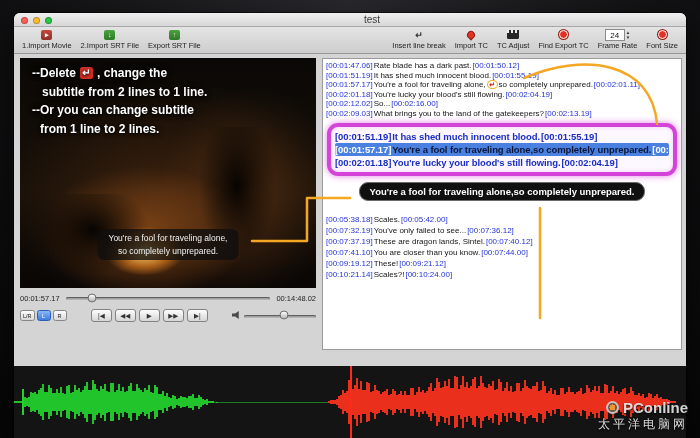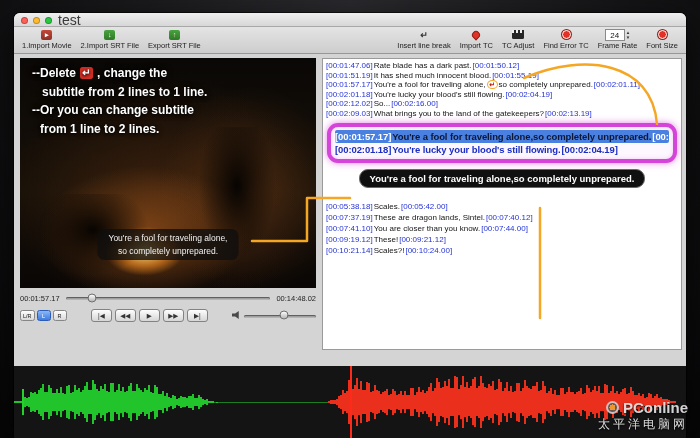--- a/index.html
+++ b/index.html
@@ -12,21 +12,21 @@
   .window { position:absolute; left:14px; top:13px; width:672px; height:425px;
     background:#d4d4d4; border-radius:6px 6px 0 0;
     box-shadow:0 12px 34px rgba(0,0,0,.75), 0 0 0 1px rgba(0,0,0,.55);
     display:flex; flex-direction:column; }
   .titlebar { height:14px; flex:0 0 14px; position:relative;
     background:linear-gradient(#efefef,#d7d7d7); border-bottom:1px solid #a8a8a8;
     border-radius:6px 6px 0 0; }
   .lights { position:absolute; left:7px; top:4px; display:flex; gap:5px; }
   .light { width:7px; height:7px; border-radius:50%; border:1px solid rgba(0,0,0,.25); }
   .light.r { background:#ff5f57; } .light.y { background:#febc2e; } .light.g { background:#28c840; }
-  .win-title { font-size:14px; line-height:14px; color:#3a3a3a;margin-left:44px; }
+  .win-title { text-align:center; font-size:10px; line-height:14px; color:#3a3a3a;margin-left:44px; }
 
   
   .toolbar { flex:0 0 27px; display:flex; align-items:center; gap:9px; padding:1px 8px 2px;
     background:linear-gradient(#e4e4e4,#cdcdcd); border-bottom:1px solid #979797; }
   .tb-item { display:flex; flex-direction:column; align-items:center; gap:1px; cursor:default; }
   .tb-label { font-size:7.5px; color:#1d1d1d; white-space:nowrap; }
   .tb-ic { height:11px; display:flex; align-items:center; justify-content:center; }
   .ic-box { width:11px; height:10px; border-radius:2px; color:#fff; font-size:7px;
     line-height:10px; text-align:center; font-weight:bold; }
   .ic-movie { background:linear-gradient(#c3473a,#8e3027); }
@@ -188,21 +188,21 @@
       <div class="tb-item">
         <span class="tb-ic">
             <span class="ic-clapper"></span>
           </span>
         <span class="tb-label">TC Adjust</span>
       </div>
       <div class="tb-item">
         <span class="tb-ic">
             <span class="ic-reddot"></span>
           </span>
-        <span class="tb-label">Find Error TC</span>
+        <span class="tb-label">Find Export TC</span>
       </div>
       <div class="tb-item">
         <span class="tb-ic stepper">
           <span class="step-box">24</span>
           <span class="step-arrows">
               <span>▲</span>
               <span>▼</span>
             </span>
         </span>
         <span class="tb-label">Frame Rate</span>
@@ -270,29 +270,31 @@
             <div class="srow"><span class="tc">[00:01:47.06]</span><span class="stext">Rate blade has a dark past.</span><span class="tc">[00:01:50.12]</span></div>
             <div class="srow"><span class="tc">[00:01:51.19]</span><span class="stext">It has shed much innocent blood.</span><span class="tc">[00:01:55.19]</span></div>
             <div class="srow"><span class="tc">[00:01:57.17]</span><span class="stext">You're a fool for traveling alone,<span class="crlf">↵</span>so completely unprepared.</span><span class="tc">[00:02:01.11]</span></div>
             <div class="srow"><span class="tc">[00:02:01.18]</span><span class="stext">You're lucky your blood's still flowing.</span><span class="tc">[00:02:04.19]</span></div>
             <div class="srow"><span class="tc">[00:02:12.02]</span><span class="stext">So...</span><span class="tc">[00:02:16.00]</span></div>
             <div class="srow"><span class="tc">[00:02:09.03]</span><span class="stext">What brings you to the land of the gatekeepers?</span><span class="tc">[00:02:13.19]</span></div>
           </div>
 
         <div class="hl-panel">
           <div id="highlight-rows">
+              <div class="hrow"><span class="tc">[00:01:51.19]</span><span class="stext">It has shed much innocent blood.</span><span class="tc">[00:01:55.19]</span></div>
               <div class="hrow sel"><span class="tc">[00:01:57.17]</span><span class="stext">You're a fool for traveling alone,so completely unprepared.</span><span class="tc">[00:02:01.11]</span></div>
               <div class="hrow"><span class="tc">[00:02:01.18]</span><span class="stext">You're lucky your blood's still flowing.</span><span class="tc">[00:02:04.19]</span></div>
             </div>
         </div>
 
         <div class="blk-tooltip">You're a fool for traveling alone,so completely unprepared.</div>
 
         <div id="list-bottom" class="list-bottom">
             <div class="srow"><span class="tc">[00:05:38.18]</span><span class="stext">Scales.</span><span class="tc">[00:05:42.00]</span></div>
+            <div class="srow"><span class="tc">[00:07:32.19]</span><span class="stext">You've only failed to see...</span><span class="tc">[00:07:36.12]</span></div>
             <div class="srow"><span class="tc">[00:07:37.19]</span><span class="stext">These are dragon lands, Sintel.</span><span class="tc">[00:07:40.12]</span></div>
             <div class="srow"><span class="tc">[00:07:41.10]</span><span class="stext">You are closer than you know.</span><span class="tc">[00:07:44.00]</span></div>
             <div class="srow"><span class="tc">[00:09:19.12]</span><span class="stext">These!</span><span class="tc">[00:09:21.12]</span></div>
             <div class="srow"><span class="tc">[00:10:21.14]</span><span class="stext">Scales?!</span><span class="tc">[00:10:24.00]</span></div>
           </div>
       </div>
     </div>
 
     <div class="waveform">
       <div class="baseline base-green"></div>

